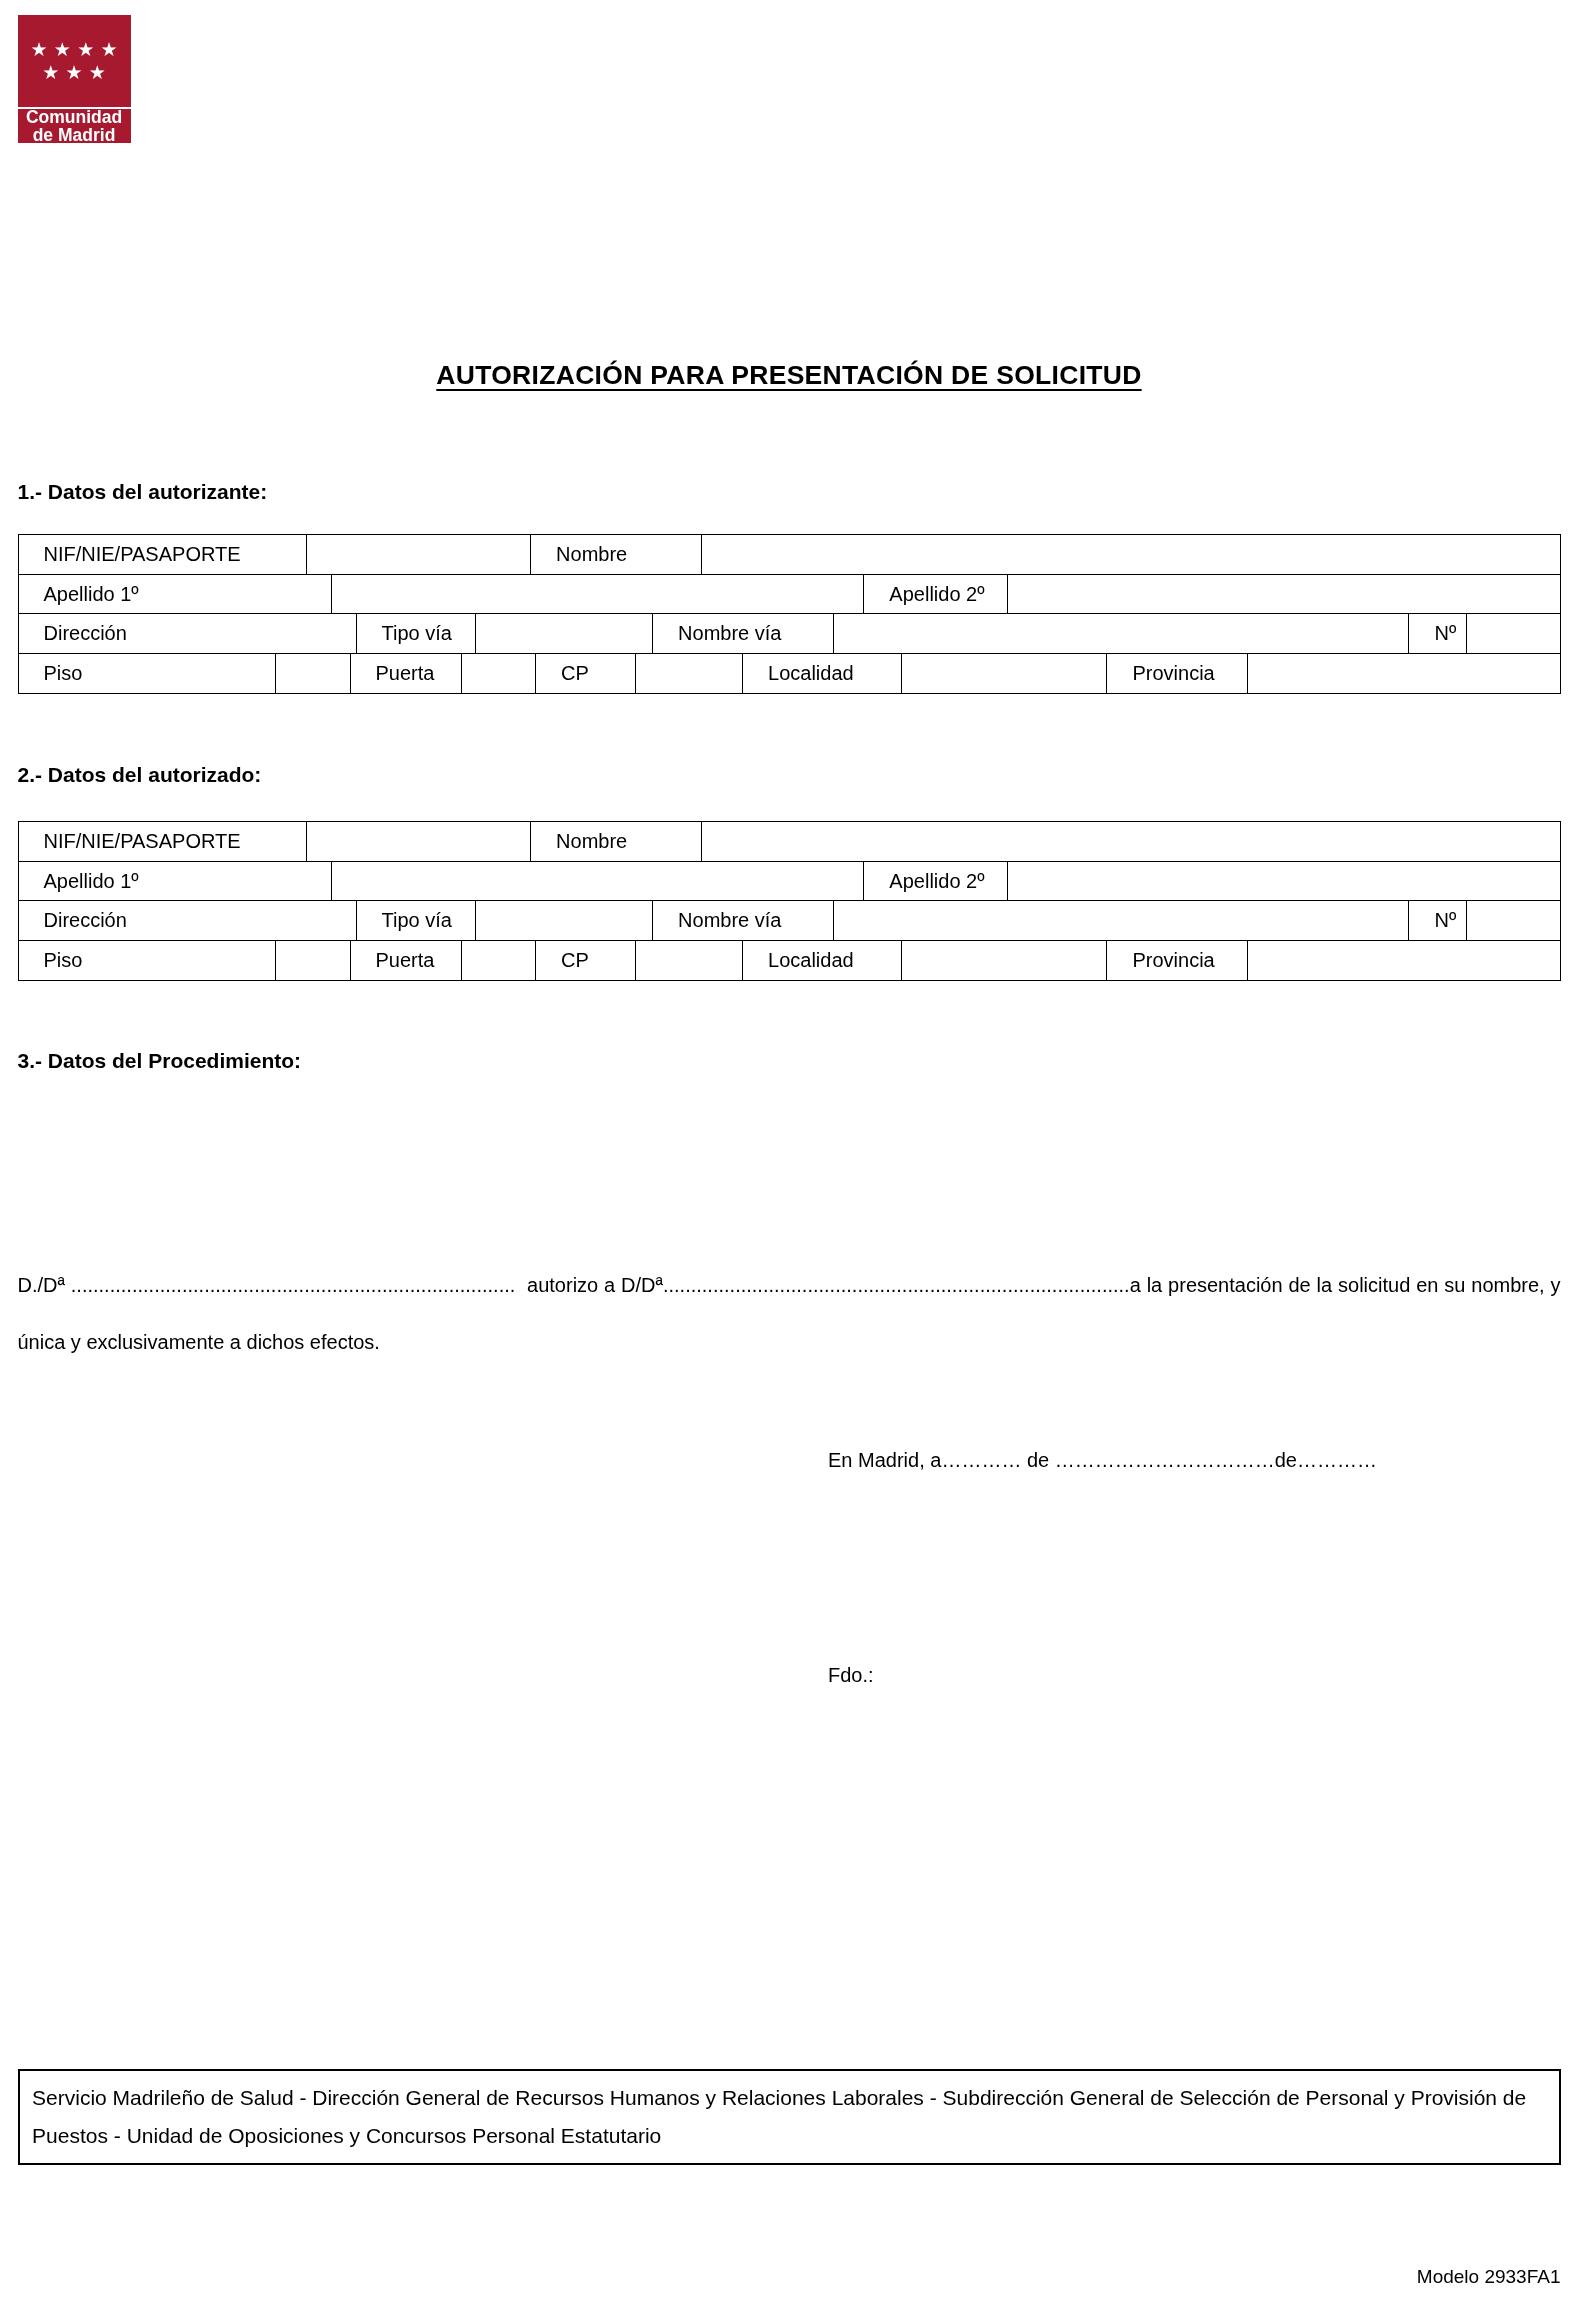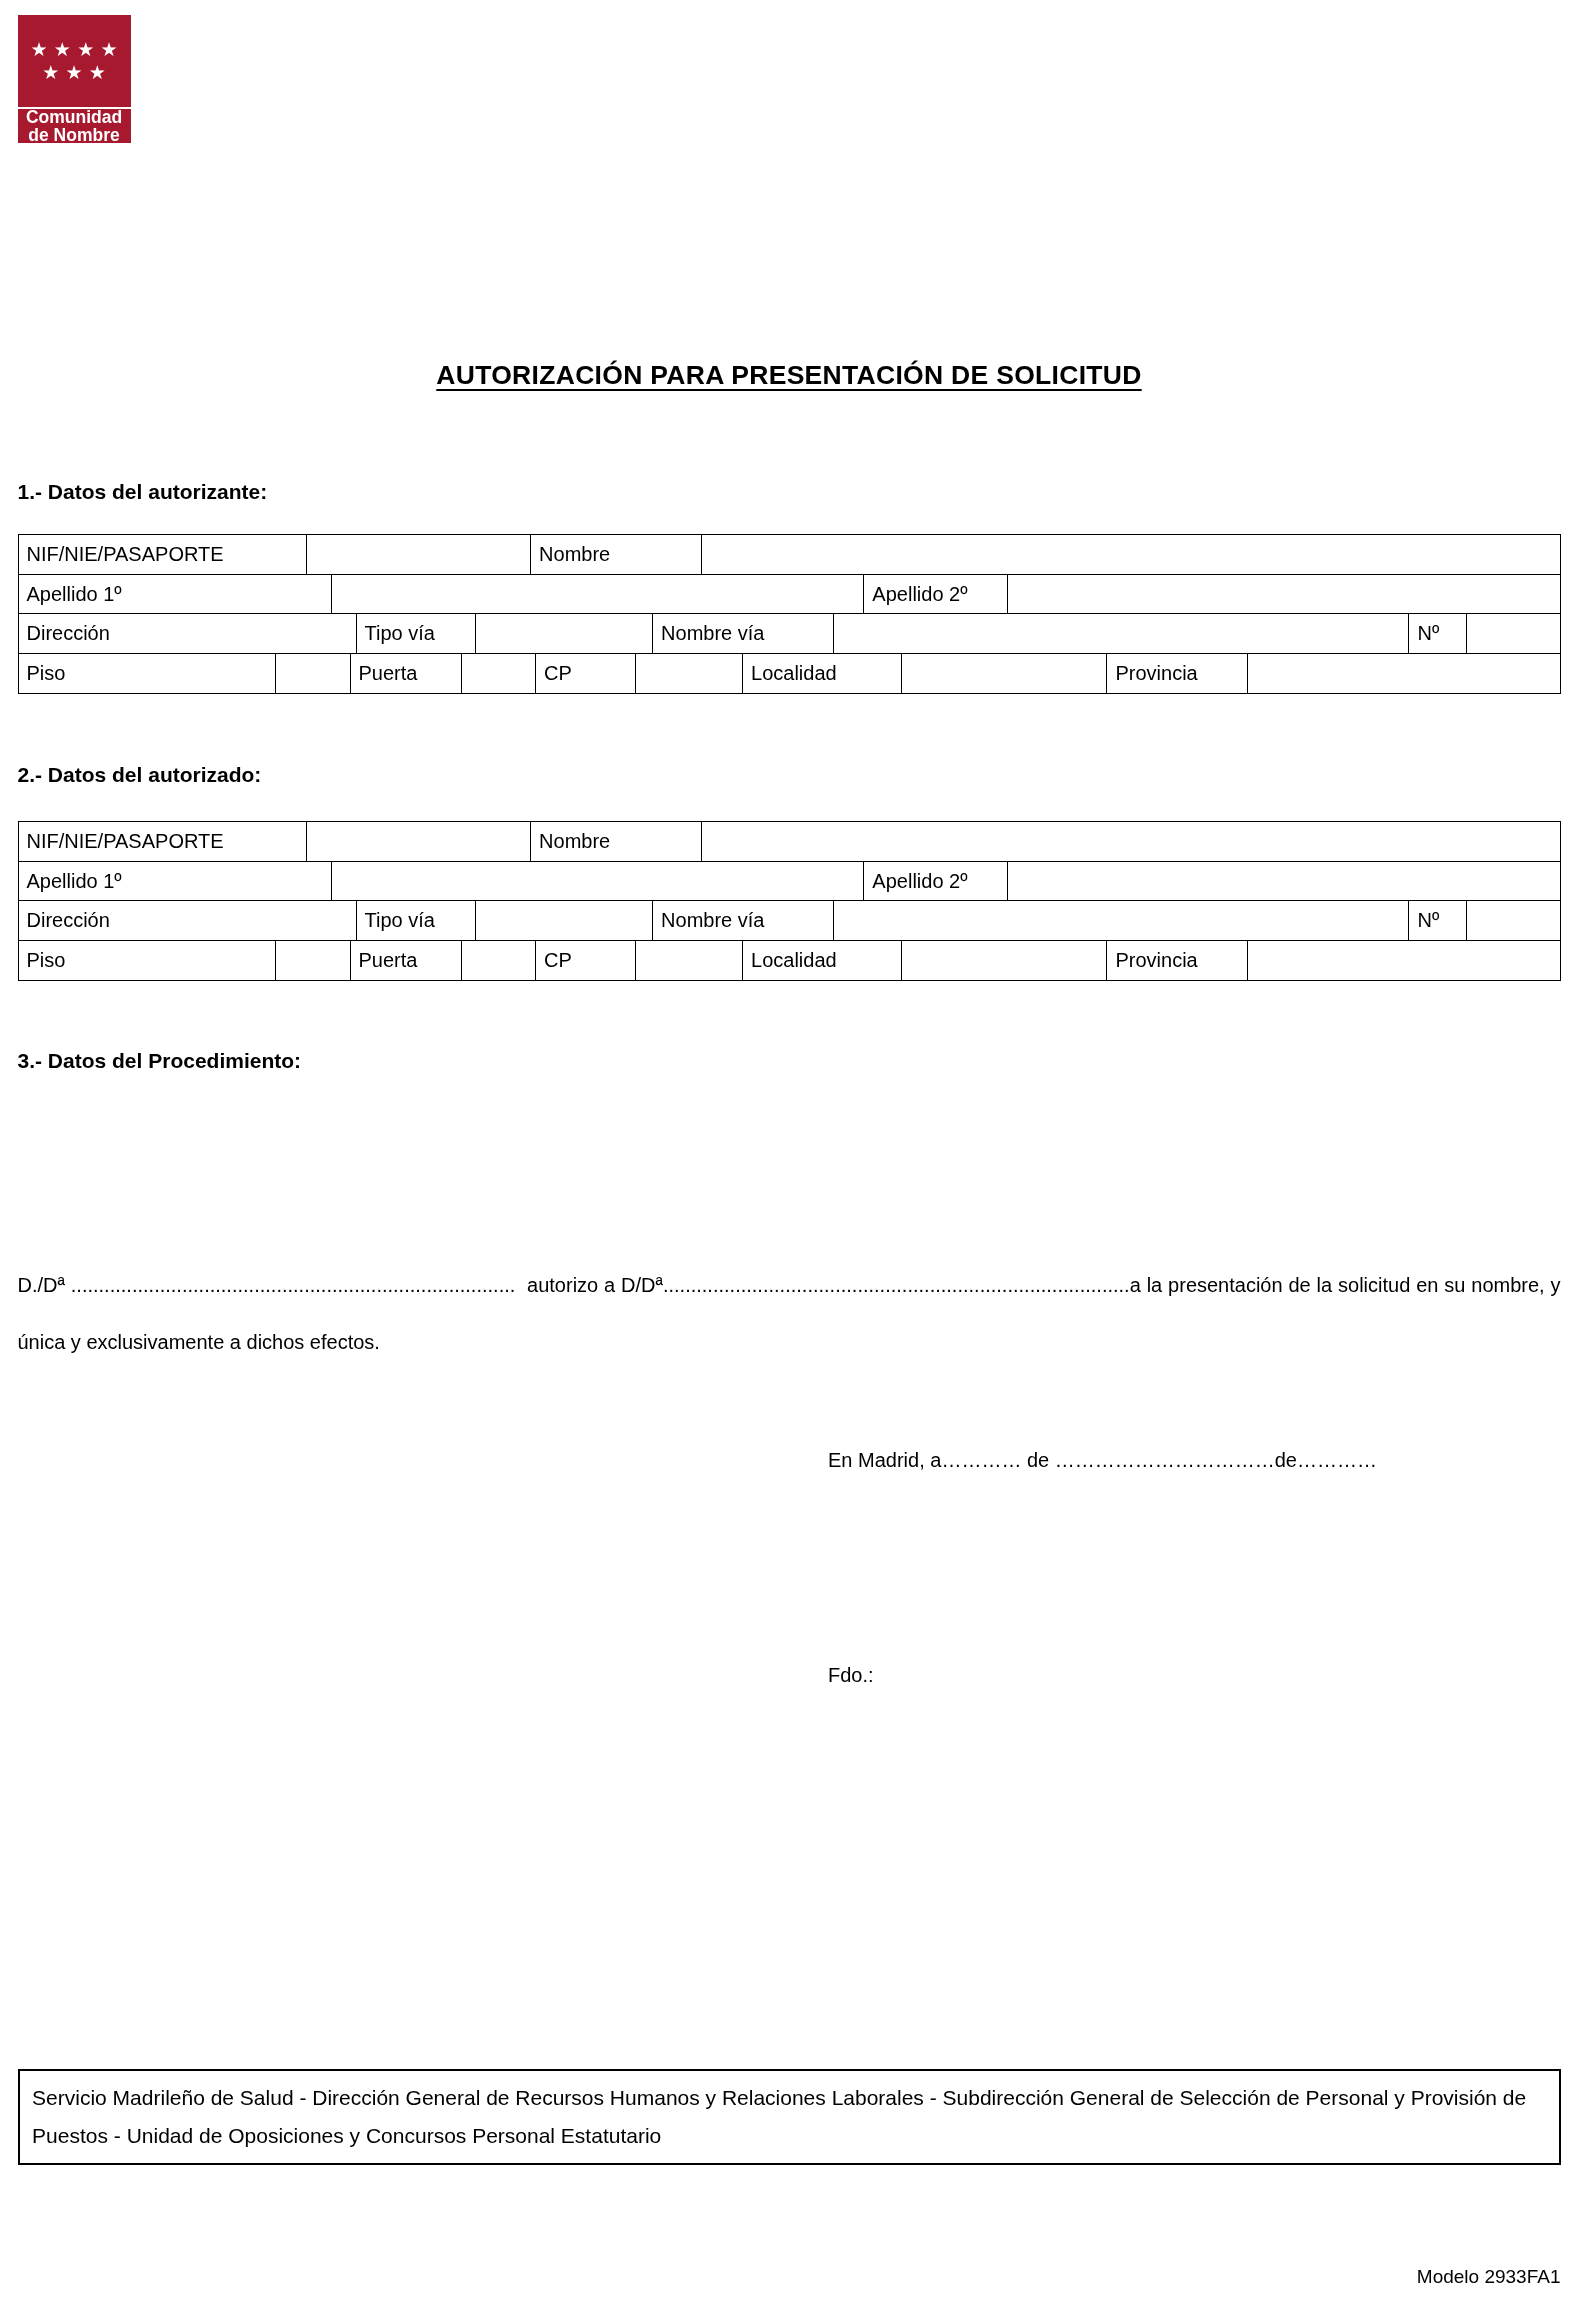--- a/index.html
+++ b/index.html
@@ -39,21 +39,21 @@
     letter-spacing: 0.3px;
   }
   .sec { position: absolute; left: 17.5px; font-size: 21px; font-weight: bold; }
 
   
   .dtable { position: absolute; left: 17.5px; width: 1543px; }
   .trow { display: flex; height: 41px; }
   .trow + .trow { margin-top: -1.4px; }
   .cell {
     border: 1.4px solid #000000; box-sizing: border-box; background: #ffffff;
-    display: flex; align-items: center; padding: 0 8px;
+    display: flex; align-items: center; padding: 0 25px;
     font-size: 20px; white-space: nowrap; overflow: hidden;
   }
   .cell + .cell { margin-left: -1.4px; }
   .cell.grow { flex: 1 1 auto; }
 
   
   .proc-box {
     position: absolute; top: 1105px; left: 17.5px; width: 1543px;
     border: 2.1px solid #000000; box-sizing: border-box;
     padding: 7px 12.6px; font-size: 24.4px; font-weight: bold;
@@ -89,21 +89,21 @@
 <div class="page">
 
   <div class="header">
     <div class="flag">
       <div class="flag-stars">
         <div class="star-row">★★★★</div>
         <div class="star-row">★★★</div>
       </div>
       <div class="flag-band">
         <span>Comunidad</span>
-        <span>de Nombre</span>
+        <span>de Madrid</span>
       </div>
     </div>
   </div>
 
   <div class="title">AUTORIZACIÓN PARA PRESENTACIÓN DE SOLICITUD</div>
 
   <div class="sec" style="top:480px">1.- Datos del autorizante:</div>
 
   <div class="dtable" style="top:534px">
     <div class="trow">

